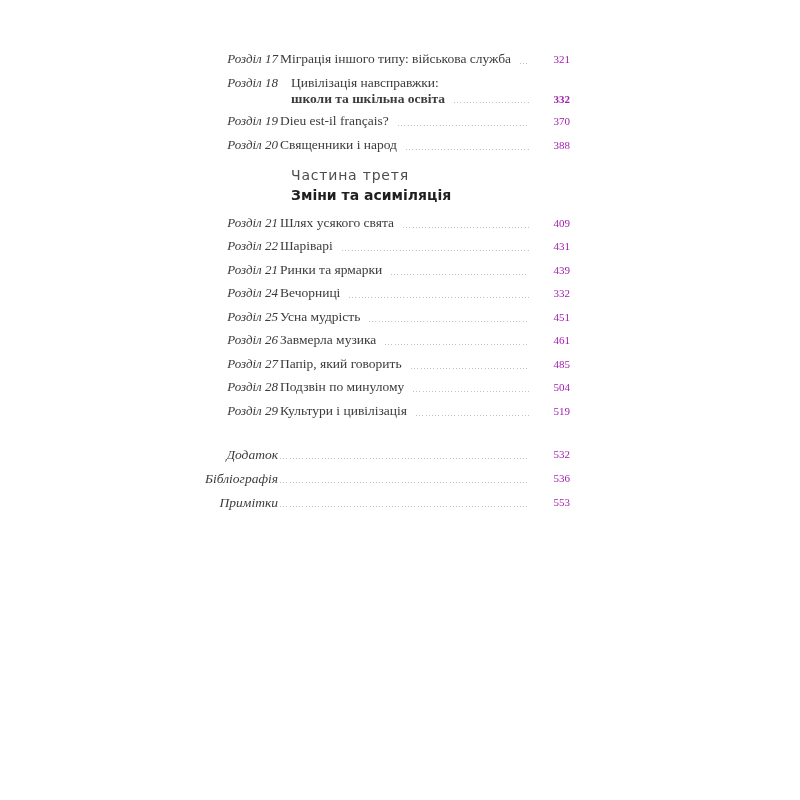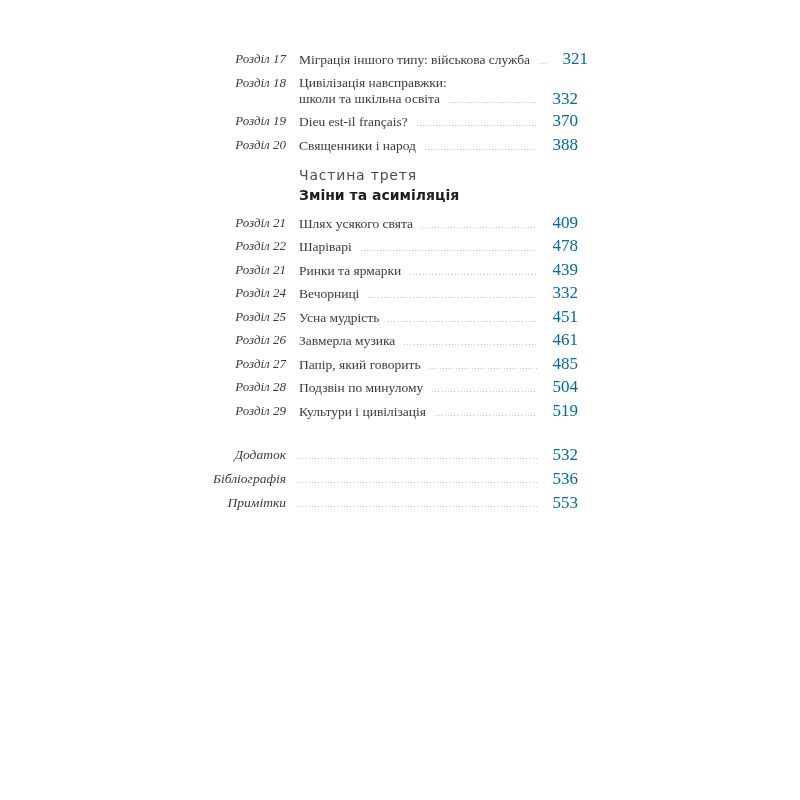--- a/index.html
+++ b/index.html
@@ -7,21 +7,21 @@
   body {
     background: #ffffff;
     font-family: "Liberation Serif", serif;
     color: #3b3b3b;
     position: relative;
     overflow: hidden;
   }
   .page { position: absolute; inset: 0; background: #ffffff; }
   .toc {
     position: absolute;
-    left: 196px;
+    left: 188px;
     top: 50px;
     width: 382px;
   }
   .row {
     display: flex;
     line-height: 17px;
     margin-bottom: 5.5px;
   }
   .label {
     flex: none;
@@ -29,50 +29,50 @@
     text-align: right;
     font-style: italic;
     font-size: 13px;
     white-space: nowrap;
     color: #3b3b3b;
   }
   .entry {
     flex: 1;
     display: flex;
     align-items: baseline;
-    margin-left: 13px;
+    margin-left: 2px;
     min-width: 0;
   }
   .entry-block {
     flex: 1;
     margin-left: 13px;
     min-width: 0;
   }
-  .line2 { display: flex; align-items: flex-start; line-height: 16px; }
+  .line2 { display: flex; align-items: flex-start; line-height: 16px; font-weight: bold; }
   .title {
     font-size: 13.5px;
     white-space: nowrap;
     color: #3b3b3b;
   }
   .dots {
     flex: 1;
     align-self: flex-end;
     height: 1px;
     margin: 0 7px 4px 9px;
     background-image: repeating-linear-gradient(to right, #c2c2c2 0 1px, transparent 1px 3.2px);
     min-width: 8px;
   }
   .entry > .dots:first-child { margin-left: 0; }
   .page-num {
     flex: none;
     width: 34px;
     text-align: right;
-    font-size: 17px;
+    font-size: 11px;
     white-space: nowrap;
-    color: #0369a1;
+    color: #a21caf;
   }
   .part {
     margin: 14px 0 9px 103px;
   }
   .part-kicker {
     font-family: "DejaVu Sans", sans-serif;
     font-size: 14px;
     line-height: 14px;
     letter-spacing: 0.8px;
     color: #4d4d4d;
@@ -146,21 +146,21 @@
         <span class="dots"></span>
         <span class="page-num">409</span>
       </span>
     </div>
 
     <div class="row">
       <span class="label">Розділ 22</span>
       <span class="entry">
         <span class="title">Шаріварі</span>
         <span class="dots"></span>
-        <span class="page-num">478</span>
+        <span class="page-num">431</span>
       </span>
     </div>
 
     <div class="row">
       <span class="label">Розділ 21</span>
       <span class="entry">
         <span class="title">Ринки та ярмарки</span>
         <span class="dots"></span>
         <span class="page-num">439</span>
       </span>

